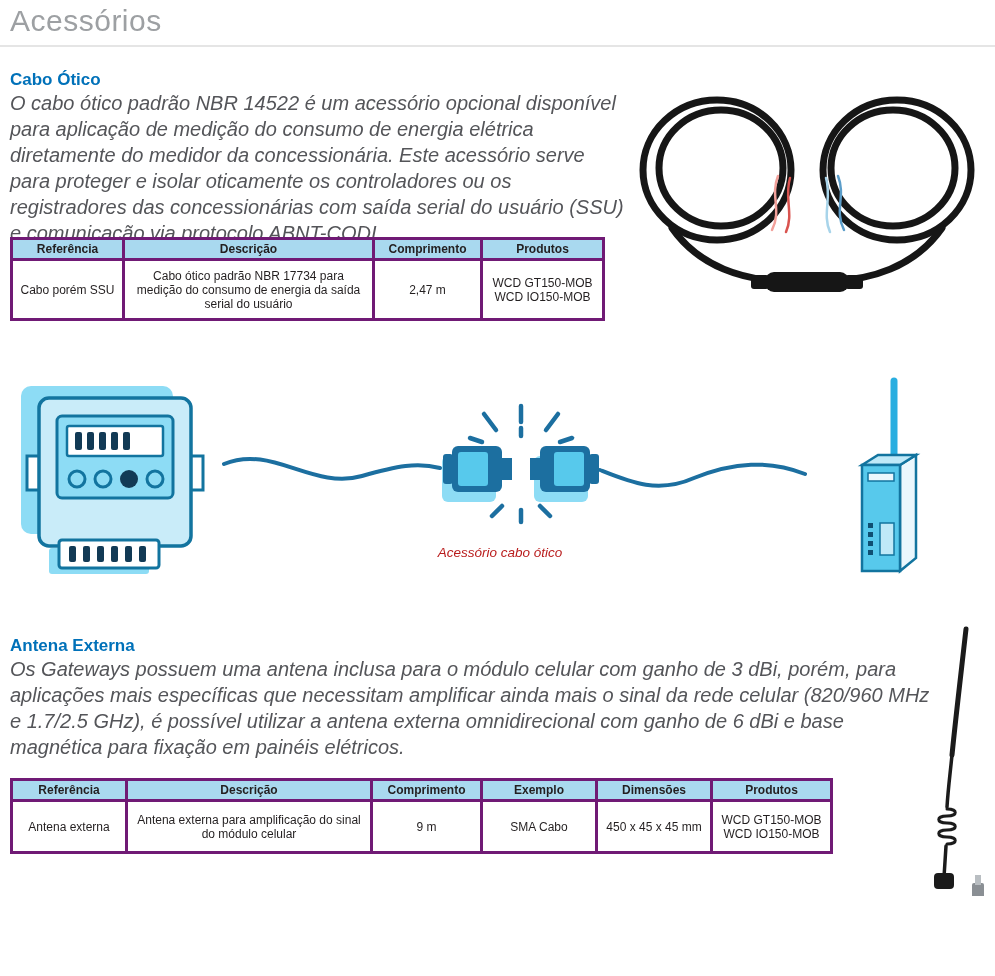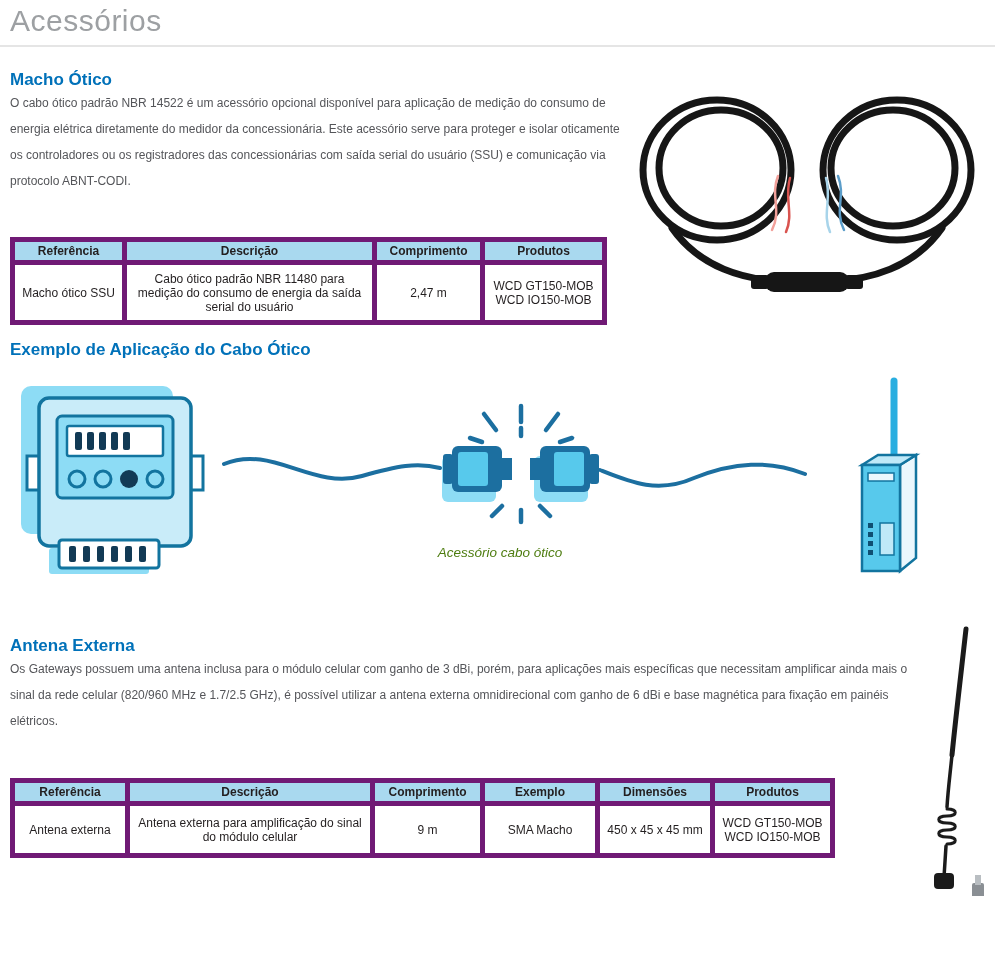--- a/index.html
+++ b/index.html
@@ -5,42 +5,42 @@
   * { box-sizing: border-box; }
   html, body { margin: 0; padding: 0; background: #ffffff; }
   .page {
     position: relative; width: 995px; height: 896px; overflow: hidden;
     background: #ffffff; font-family: "Liberation Sans", sans-serif;
   }
   .abs { position: absolute; }
   .main-title { font-size: 30px; font-weight: 400; color: #9da0a3; letter-spacing: 0.5px; }
   .rule { background: #e5e5e5; height: 2px; }
   .h2 { font-size: 17px; font-weight: 700; color: #0071b9; }
-  .body-text { font-size: 12px; line-height: 26px; color: #545559; }
+  .body-text { font-size: 20px; line-height: 26px; color: #545559; font-style: italic; }
   table.spec { border-collapse: collapse; table-layout: fixed; }
   table.spec th, table.spec td {
-    border: 5px solid #701a75; font-size: 12px; text-align: center;
+    border: 3px solid #701a75; font-size: 12px; text-align: center;
     vertical-align: middle; padding: 3px 6px; color: #231f20;
   }
   table.spec th { background: #a9d9ef; font-weight: 700; height: 21px; padding: 2px 4px; }
   table.spec td { background: #ffffff; }
   .row-tall td { height: 60px; }
   .row-mid td { height: 52px; }
   .pre { white-space: pre-line; margin-left: 8px; }
-  .caption { font-size: 13.5px; font-style: italic; color: #4d7c0f; line-height: 19px; text-align: center; }
+  .caption { font-size: 13.5px; font-style: italic; color: #b91c1c; line-height: 19px; text-align: center; }
 </style>
 </head>
 <body>
 
 <div class="page">
 
   <h1 class="abs main-title" style="left:10px; top:4px; margin:0;">Acessórios</h1>
   <div class="abs rule" style="left:0; top:45px; width:995px;"></div>
 
-  <h2 class="abs h2" style="left:10px; top:70px; margin:0;">Macho Ótico</h2>
+  <h2 class="abs h2" style="left:10px; top:70px; margin:0;">Cabo Ótico</h2>
   <p class="abs body-text" style="left:10px; top:90px; width:614px; margin:0;">O cabo ótico padrão NBR 14522 é um acessório opcional disponível para aplicação de medição do consumo de energia elétrica diretamente do medidor da concessionária. Este acessório serve para proteger e isolar oticamente os controladores ou os registradores das concessionárias com saída serial do usuário (SSU) e comunicação via protocolo ABNT-CODI.</p>
 
   <div class="abs" style="left:618px; top:78px; width:377px; height:246px;">
     <svg width="377" height="246" viewBox="0 0 377 246">
       <g fill="none" stroke="#161616" stroke-width="7" stroke-linecap="round">
         <ellipse cx="99" cy="92" rx="74" ry="70"></ellipse>
         <ellipse cx="103" cy="90" rx="62" ry="58"></ellipse>
         <ellipse cx="279" cy="92" rx="74" ry="70"></ellipse>
         <ellipse cx="275" cy="90" rx="62" ry="58"></ellipse>
         <path d="M54 150 C 82 190, 127 202, 165 203"></path>
@@ -70,30 +70,29 @@
     <thead>
       <tr>
         <th>Referência</th>
         <th>Descrição</th>
         <th>Comprimento</th>
         <th>Produtos</th>
       </tr>
     </thead>
     <tbody>
       <tr class="row-tall">
-        <td>Macho ótico SSU</td>
-        <td>Cabo ótico padrão NBR 11480 para medição do consumo de energia da saída serial do usuário</td>
+        <td>Cabo porém SSU</td>
+        <td>Cabo ótico padrão NBR 17734 para medição do consumo de energia da saída serial do usuário</td>
         <td>2,47 m</td>
         <td class="pre">WCD GT150-MOB
 WCD IO150-MOB</td>
       </tr>
     </tbody>
   </table>
 
-  <h2 class="abs h2" style="left:10px; top:340px; margin:0;">Exemplo de Aplicação do Cabo Ótico</h2>
 
   <div class="abs" style="left:15px; top:378px; width:200px; height:200px;">
     <svg width="200" height="200" viewBox="0 0 200 200">
       <rect x="6" y="8" width="152" height="148" rx="10" fill="#8ddcf5"></rect>
       <rect x="34" y="170" width="100" height="26" rx="3" fill="#8ddcf5"></rect>
       <path d="M12 78 h14 v34 h-14 z" fill="#ffffff" stroke="#12749f" stroke-width="3"></path>
       <path d="M174 78 h14 v34 h-14 z" fill="#ffffff" stroke="#12749f" stroke-width="3"></path>
       <rect x="24" y="20" width="152" height="148" rx="10" fill="#c9ecf9" stroke="#12749f" stroke-width="3.5"></rect>
       <rect x="42" y="38" width="116" height="82" rx="5" fill="#8ddcf5" stroke="#12749f" stroke-width="3"></rect>
       <rect x="52" y="48" width="96" height="30" rx="2" fill="#ffffff" stroke="#12749f" stroke-width="2.5"></rect>
@@ -220,21 +219,21 @@
         <th>Exemplo</th>
         <th>Dimensões</th>
         <th>Produtos</th>
       </tr>
     </thead>
     <tbody>
       <tr class="row-mid">
         <td>Antena externa</td>
         <td>Antena externa para amplificação do sinal do módulo celular</td>
         <td>9 m</td>
-        <td>SMA Macho</td>
+        <td>SMA Cabo</td>
         <td>450 x 45 x 45 mm</td>
         <td class="pre">WCD GT150-MOB
 WCD IO150-MOB</td>
       </tr>
     </tbody>
   </table>
 
 </div>
 
 </body></html>

